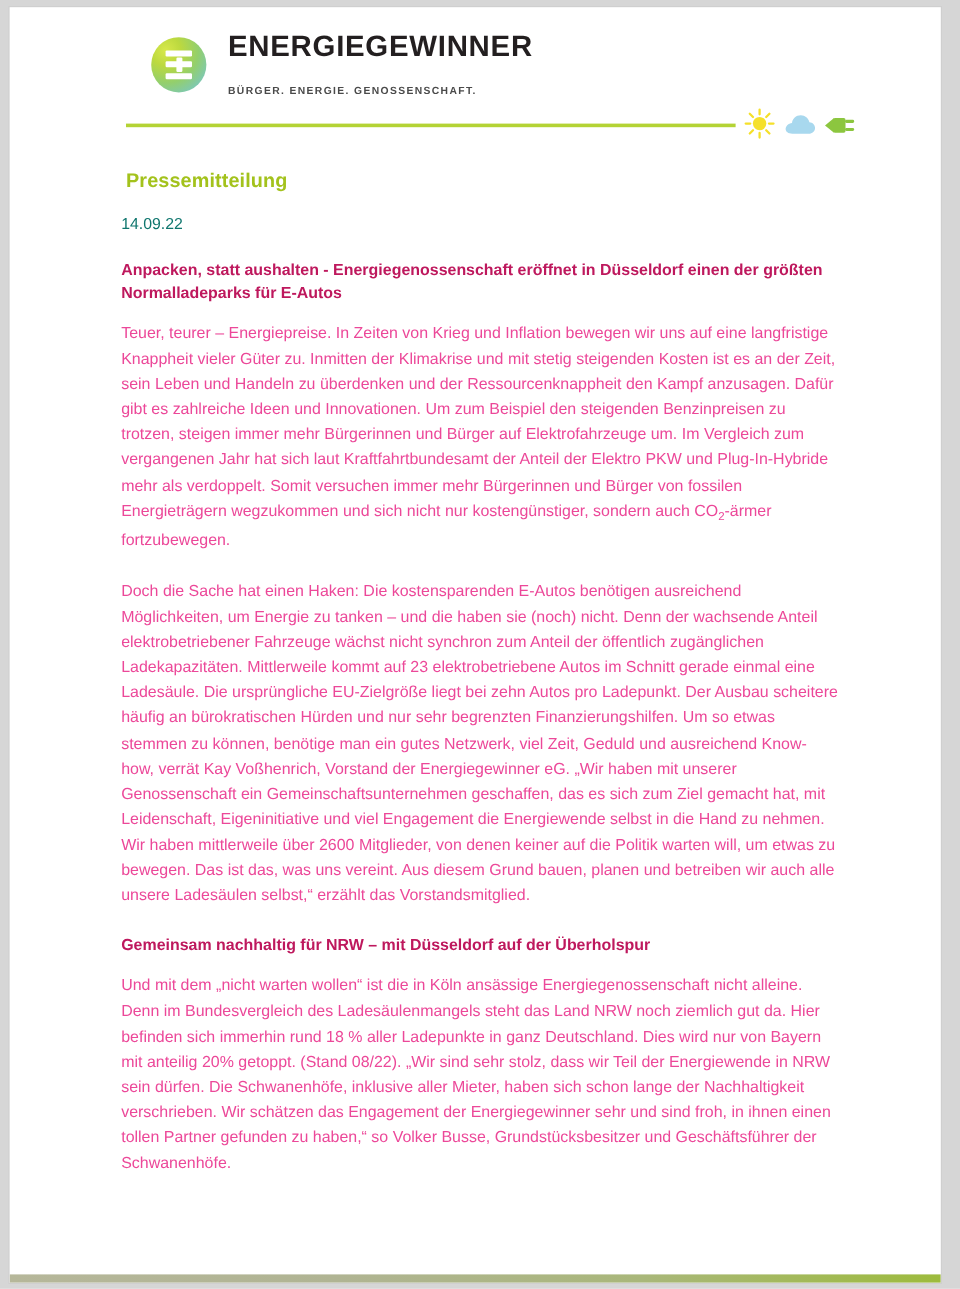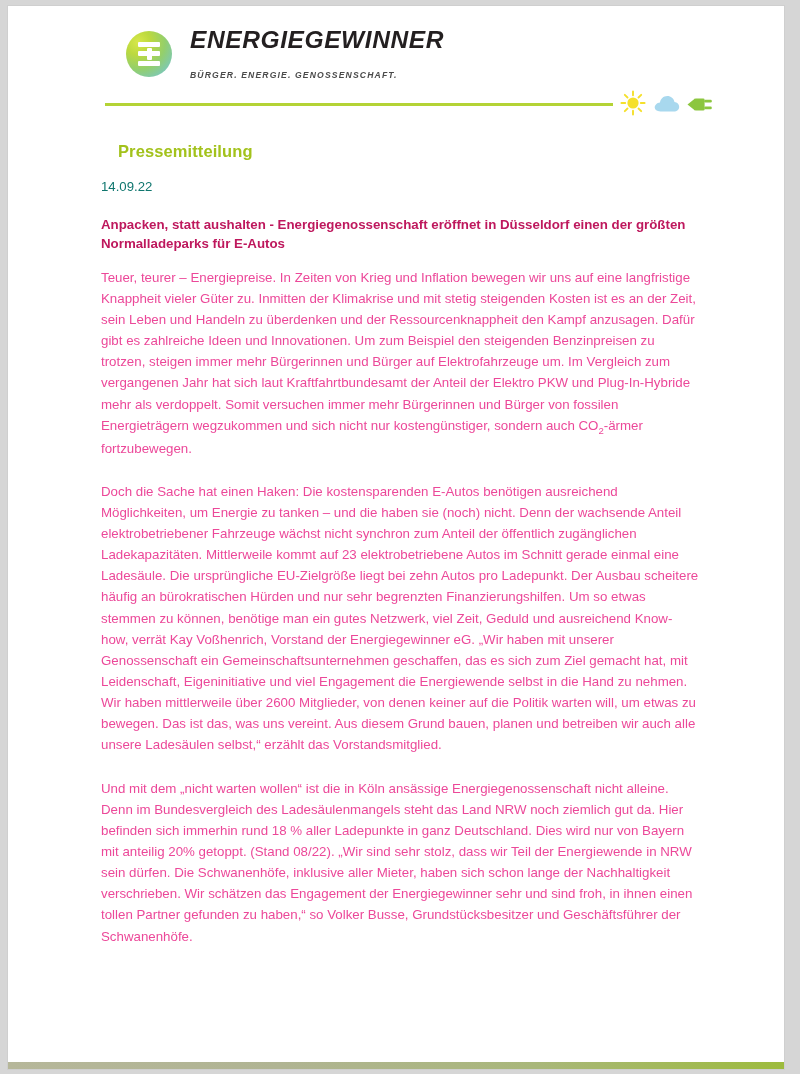--- a/index.html
+++ b/index.html
@@ -34,21 +34,20 @@
     width: 776px;
     height: 112px;
   }
 
   #logo-block {
     position: absolute;
     left: 118px;
     top: 22px;
     display: flex;
     align-items: center;
-    font-style: italic;
   }
 
   #logo-mark {
     width: 46px;
     height: 46px;
     border-radius: 50%;
     background: radial-gradient(circle at 26% 24%, #d7e84a 0%, #bcd93f 26%, #93cf6d 56%, #7fc9b0 80%, #86cfd6 100%);
     position: relative;
     flex: none;
   }
@@ -108,21 +107,21 @@
     left: 93px;
     top: 136px;
     width: 598px;
   }
 
   #press-kicker {
     font-size: 16.5px;
     font-weight: 700;
     color: #a3c21c;
     letter-spacing: 0.1px;
-    margin: 0 0 18px 17px;
+    margin: 0 0 18px 4px;
   }
 
   #press-date {
     font-size: 13.2px;
     color: #0f766e;
     margin: 0 0 22px 0;
   }
 
   .doc-heading {
     font-size: 13.3px;
@@ -217,20 +216,21 @@
 
     <div id="press-date">14.09.22</div>
 
     <h2 class="doc-heading">Anpacken, statt aushalten - Energiegenossenschaft eröffnet in Düsseldorf einen der größten Normalladeparks für E-Autos</h2>
 
     <p class="doc-paragraph"><span>Teuer, teurer – Energiepreise. In Zeiten von Krieg und Inflation bewegen wir uns auf eine langfristige Knappheit vieler Güter zu. Inmitten der Klimakrise und mit stetig steigenden Kosten ist es an der Zeit, sein Leben und Handeln zu überdenken und der Ressourcenknappheit den Kampf anzusagen. Dafür gibt es zahlreiche Ideen und Innovationen. Um zum Beispiel den steigenden Benzinpreisen zu trotzen, steigen immer mehr Bürgerinnen und Bürger auf Elektrofahrzeuge um. Im Vergleich zum vergangenen Jahr hat sich laut Kraftfahrtbundesamt der Anteil der Elektro PKW und Plug-In-Hybride mehr als verdoppelt. Somit versuchen immer mehr Bürgerinnen und Bürger von fossilen Energieträgern wegzukommen und sich nicht nur kostengünstiger, sondern auch CO</span><sub>2</sub><span>-ärmer fortzubewegen.</span></p>
 
 
     <p class="doc-paragraph">Doch die Sache hat einen Haken: Die kostensparenden E-Autos benötigen ausreichend Möglichkeiten, um Energie zu tanken – und die haben sie (noch) nicht. Denn der wachsende Anteil elektrobetriebener Fahrzeuge wächst nicht synchron zum Anteil der öffentlich zugänglichen Ladekapazitäten. Mittlerweile kommt auf 23 elektrobetriebene Autos im Schnitt gerade einmal eine Ladesäule. Die ursprüngliche EU-Zielgröße liegt bei zehn Autos pro Ladepunkt. Der Ausbau scheitere häufig an bürokratischen Hürden und nur sehr begrenzten Finanzierungshilfen. Um so etwas stemmen zu können, benötige man ein gutes Netzwerk, viel Zeit, Geduld und ausreichend Know-how, verrät Kay Voßhenrich, Vorstand der Energiegewinner eG. „Wir haben mit unserer Genossenschaft ein Gemeinschaftsunternehmen geschaffen, das es sich zum Ziel gemacht hat, mit Leidenschaft, Eigeninitiative und viel Engagement die Energiewende selbst in die Hand zu nehmen. Wir haben mittlerweile über 2600 Mitglieder, von denen keiner auf die Politik warten will, um etwas zu bewegen. Das ist das, was uns vereint. Aus diesem Grund bauen, planen und betreiben wir auch alle unsere Ladesäulen selbst,“ erzählt das Vorstandsmitglied.</p>
 
+    <h3 class="doc-heading">Gemeinsam nachhaltig für NRW – mit Düsseldorf auf der Überholspur</h3>
 
     <p class="doc-paragraph">Und mit dem „nicht warten wollen“ ist die in Köln ansässige Energiegenossenschaft nicht alleine. Denn im Bundesvergleich des Ladesäulenmangels steht das Land NRW noch ziemlich gut da. Hier befinden sich immerhin rund 18 % aller Ladepunkte in ganz Deutschland. Dies wird nur von Bayern mit anteilig 20% getoppt. (Stand 08/22). „Wir sind sehr stolz, dass wir Teil der Energiewende in NRW sein dürfen. Die Schwanenhöfe, inklusive aller Mieter, haben sich schon lange der Nachhaltigkeit verschrieben. Wir schätzen das Engagement der Energiegewinner sehr und sind froh, in ihnen einen tollen Partner gefunden zu haben,“ so Volker Busse, Grundstücksbesitzer und Geschäftsführer der Schwanenhöfe.</p>
 
   </div>
 
   <div id="footer-bar"></div>
 
 </div>
 
 </body></html>

